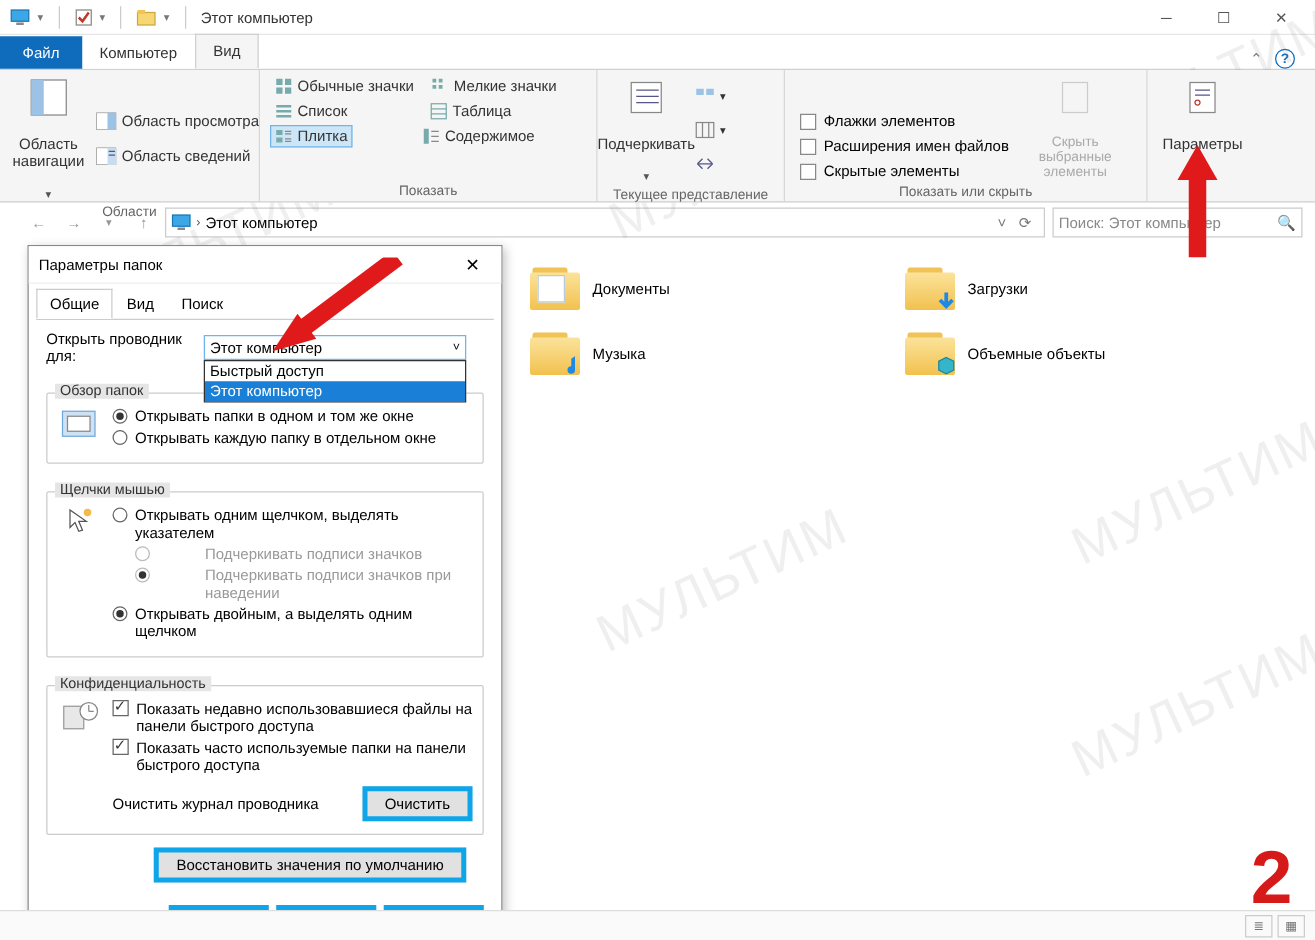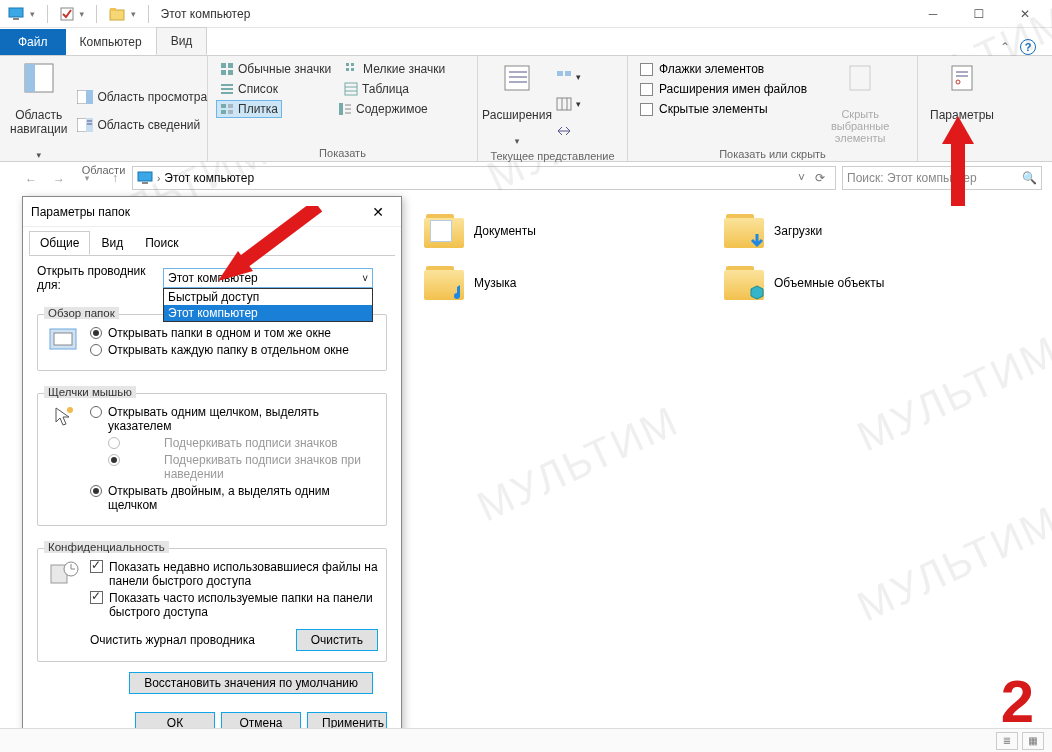--- a/index.html
+++ b/index.html
@@ -66,21 +66,21 @@
 .gbox .gtitle { position: absolute; top: -8px; left: 6px; background: #e5e5e5; padding: 0 4px; color: #333; font-size: 11.5px; }
 .gbox .inner { display: flex; gap: 8px; }
 .gbox .iconcell { width: 36px; display: flex; align-items: flex-start; justify-content: center; padding-top: 2px; }
 .radioline { display: flex; align-items: flex-start; gap: 6px; margin: 3px 0; }
 .radio { width: 12px; height: 12px; border: 1px solid #666; border-radius: 50%; flex: none; margin-top: 1px; position: relative; }
 .radio.on::after { content: ""; position: absolute; inset: 2px; background: #333; border-radius: 50%; }
 .radioline.dis { color: #999; gap: 44px; }
 .cbline { display: flex; align-items: flex-start; gap: 6px; margin: 3px 0; }
 .cb2 { width: 13px; height: 13px; border: 1px solid #666; flex: none; position: relative; background: #fff; }
 .cb2.on::after { content: "✓"; position: absolute; top: -3px; left: 0; font-size: 12px; color: #333; }
-.btn { background: #e1e1e1; border: 1px solid #0ea5e9; padding: 3px 14px; font-size: 12px; }
+.btn { background: #e1e1e1; border: 4px solid #0ea5e9; padding: 3px 14px; font-size: 12px; }
 .btnrow { display: flex; justify-content: flex-end; gap: 6px; padding: 8px 14px 10px; }
 .restorebtn { display: flex; justify-content: flex-end; padding: 10px 14px 2px; }
 
 
 .arrow1 { position: absolute; left: 208px; top: 206px; width: 120px; height: 80px; pointer-events: none; }
 .arrow2 { position: absolute; right: 74px; top: 116px; width: 40px; height: 90px; pointer-events: none; }
 .big2 { position: absolute; right: 18px; bottom: 16px; color: #d61a1a; font-weight: 800; font-size: 60px; font-family: Arial, sans-serif; }
 
 
 .statusbar { position: absolute; left: 0; right: 0; bottom: 0; height: 24px; border-top: 1px solid #ddd; display: flex; align-items: center; justify-content: flex-end; padding: 0 8px; gap: 4px; color: #777; background: #fafafa; }
@@ -249,21 +249,21 @@
 
   <div class="rgroup" style="width:150px;">
     <div class="body">
       <div class="bigbtn">
         <svg class="ico" width="32" height="32">
             <rect x="4" y="4" width="24" height="24" fill="#fff" stroke="#888"></rect>
             <line x1="8" y1="10" x2="26" y2="10" stroke="#558"></line>
             <line x1="8" y1="15" x2="26" y2="15" stroke="#558"></line>
             <line x1="8" y1="20" x2="26" y2="20" stroke="#558"></line>
           </svg>
-        <span>Расширения</span>
+        <span>Подчеркивать</span>
         <span style="font-size:9px;color:#555;">▾</span>
       </div>
       <div class="col" style="justify-content:space-around;padding:4px 0;">
         <div class="smallbtn">
             <svg width="16" height="14">
               <rect x="1" y="1" width="6" height="5" fill="#9cc2e5"></rect>
               <rect x="9" y="1" width="6" height="5" fill="#9cc2e5"></rect>
             </svg>
             <span style="font-size:9px;">▾</span>
           </div>
@@ -281,21 +281,21 @@
               <line x1="2" y1="7" x2="14" y2="7" stroke="#558"></line>
             </svg>
           </div>
       </div>
     </div>
     <div class="glabel">Текущее представление</div>
   </div>
 
   <div class="rgroup" style="width:290px;">
     <div class="body">
-      <div class="col" style="justify-content:flex-start;">
+      <div class="col" style="justify-content:flex-end;">
         <div class="checkline">
             <div class="cb"></div>
             <span>Флажки элементов</span>
           </div>
         <div class="checkline">
             <div class="cb"></div>
             <span>Расширения имен файлов</span>
           </div>
         <div class="checkline">
             <div class="cb"></div>

